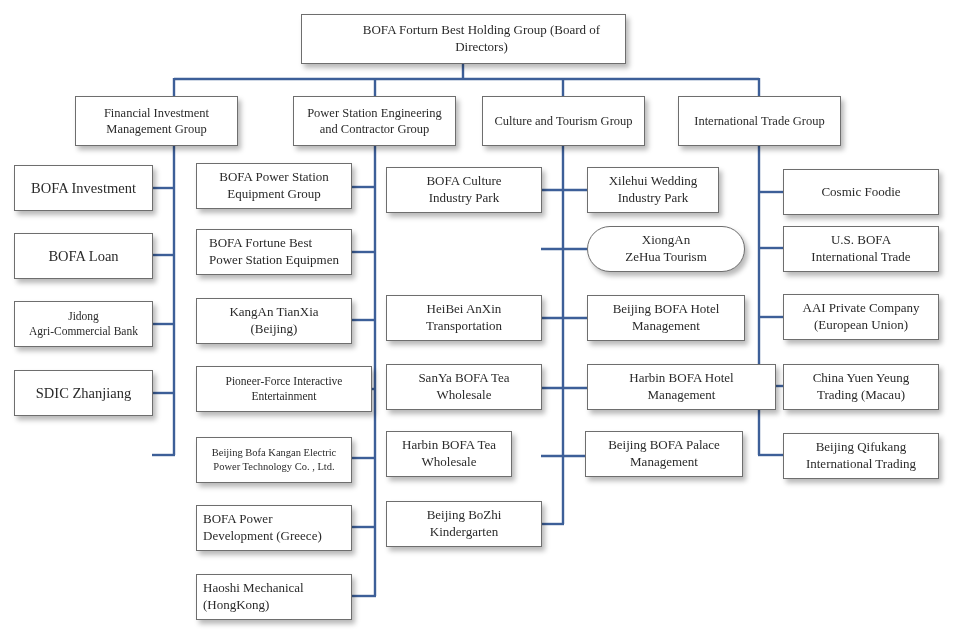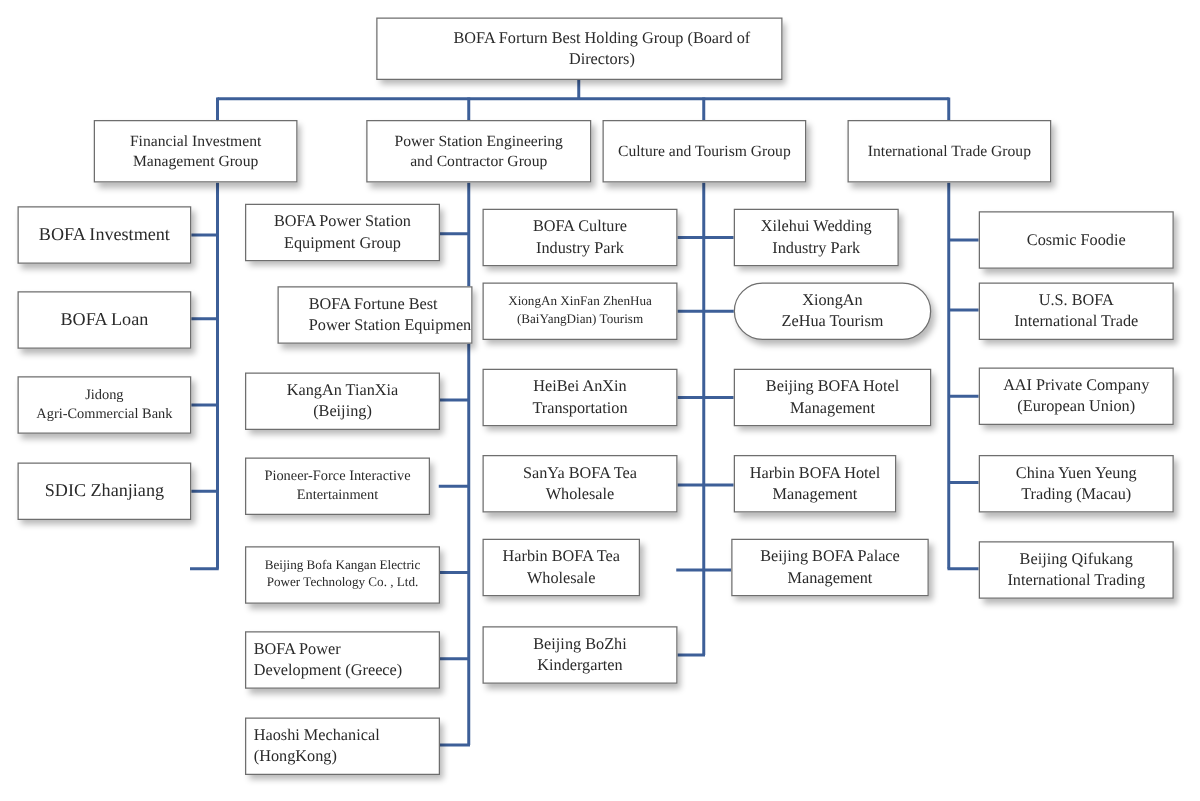--- a/index.html
+++ b/index.html
@@ -72,66 +72,64 @@
     <line x1="759" y1="248" x2="783" y2="248" style="stroke: rgb(61, 95, 152);"></line>
     <line x1="759" y1="317" x2="783" y2="317" style="stroke: rgb(61, 95, 152);"></line>
     <line x1="759" y1="386" x2="783" y2="386" style="stroke: rgb(61, 95, 152);"></line>
     <line x1="758" y1="455" x2="783" y2="455" style="stroke: rgb(61, 95, 152);"></line>
   </svg>
 
   <div class="box fs-top" style="left:301px;top:14px;width:325px;height:50px;padding-left:36px;"><span>BOFA Forturn Best Holding Group (Board of Directors)</span></div>
 
   <div class="box fs-grp" style="left:75px;top:96px;width:163px;height:50px;"><span>Financial Investment
 Management Group</span></div>
-  <div class="box fs-grp" style="left:293px;top:96px;width:180px;height:50px;"><span>Power Station Engineering
+  <div class="box fs-grp" style="left:293px;top:96px;width:163px;height:50px;"><span>Power Station Engineering
 and Contractor Group</span></div>
   <div class="box fs-grp" style="left:482px;top:96px;width:163px;height:50px;"><span>Culture and Tourism Group</span></div>
   <div class="box fs-grp" style="left:678px;top:96px;width:163px;height:50px;"><span>International Trade Group</span></div>
 
   <div class="box fs-l" style="left:14px;top:165px;width:139px;height:46px;"><span>BOFA Investment</span></div>
   <div class="box fs-l" style="left:14px;top:233px;width:139px;height:46px;"><span>BOFA Loan</span></div>
   <div class="box fs-s" style="left:14px;top:301px;width:139px;height:46px;"><span>Jidong
 Agri-Commercial Bank</span></div>
   <div class="box fs-l" style="left:14px;top:370px;width:139px;height:46px;"><span>SDIC Zhanjiang</span></div>
 
   <div class="box fs-m" style="left:196px;top:163px;width:156px;height:46px;"><span>BOFA Power Station
 Equipment Group</span></div>
-  <div class="box fs-m" style="left:196px;top:229px;width:156px;height:46px;text-align:left;justify-content:flex-end;margin-left:26px;"><span>BOFA Fortune Best
+  <div class="box fs-m" style="left:196px;top:229px;width:156px;height:46px;text-align:left;justify-content:center;"><span>BOFA Fortune Best
 Power Station Equipmen</span></div>
   <div class="box fs-m" style="left:196px;top:298px;width:156px;height:46px;"><span>KangAn TianXia
 (Beijing)</span></div>
-  <div class="box fs-s" style="left:196px;top:366px;width:148px;height:46px;"><span>Pioneer-Force Interactive
+  <div class="box fs-s" style="left:196px;top:366px;width:176px;height:46px;"><span>Pioneer-Force Interactive
 Entertainment</span></div>
   <div class="box" style="left:196px;top:437px;width:156px;height:46px;font-size:10.5px;"><span>Beijing Bofa Kangan Electric
 Power Technology Co. , Ltd.</span></div>
   <div class="box fs-m" style="left:196px;top:505px;width:156px;height:46px;text-align:left;justify-content:flex-start;padding-left:6px;"><span>BOFA Power
 Development (Greece)</span></div>
   <div class="box fs-m" style="left:196px;top:574px;width:156px;height:46px;text-align:left;justify-content:flex-start;padding-left:6px;"><span>Haoshi Mechanical
 (HongKong)</span></div>
 
   <div class="box fs-m" style="left:386px;top:167px;width:156px;height:46px;"><span>BOFA Culture
 Industry Park</span></div>
-  <div class="box" style="left:386px;top:226px;width:156px;height:46px;font-size:10.5px;"><span>XiongAn XinFan ZhenHua
-(BaiYangDian) Tourism</span></div>
   <div class="box fs-m" style="left:386px;top:295px;width:156px;height:46px;"><span>HeiBei AnXin
 Transportation</span></div>
   <div class="box fs-m" style="left:386px;top:364px;width:156px;height:46px;"><span>SanYa BOFA Tea
 Wholesale</span></div>
   <div class="box fs-m" style="left:386px;top:431px;width:126px;height:46px;"><span>Harbin BOFA Tea
 Wholesale</span></div>
   <div class="box fs-m" style="left:386px;top:501px;width:156px;height:46px;"><span>Beijing BoZhi
 Kindergarten</span></div>
 
   <div class="box fs-m" style="left:587px;top:167px;width:132px;height:46px;"><span>Xilehui Wedding
 Industry Park</span></div>
   <div class="box fs-m" style="left:587px;top:226px;width:158px;height:46px;border-radius:23px;"><span>XiongAn
 ZeHua Tourism</span></div>
   <div class="box fs-m" style="left:587px;top:295px;width:158px;height:46px;"><span>Beijing BOFA Hotel
 Management</span></div>
-  <div class="box fs-m" style="left:587px;top:364px;width:130px;height:46px;"><span>Harbin BOFA Hotel
+  <div class="box fs-m" style="left:587px;top:364px;width:189px;height:46px;"><span>Harbin BOFA Hotel
 Management</span></div>
   <div class="box fs-m" style="left:585px;top:431px;width:158px;height:46px;"><span>Beijing BOFA Palace
 Management</span></div>
 
   <div class="box fs-m" style="left:783px;top:169px;width:156px;height:46px;"><span>Cosmic Foodie</span></div>
   <div class="box fs-m" style="left:783px;top:226px;width:156px;height:46px;"><span>U.S. BOFA
 International Trade</span></div>
   <div class="box fs-m" style="left:783px;top:294px;width:156px;height:46px;"><span>AAI Private Company
 (European Union)</span></div>
   <div class="box fs-m" style="left:783px;top:364px;width:156px;height:46px;"><span>China Yuen Yeung

